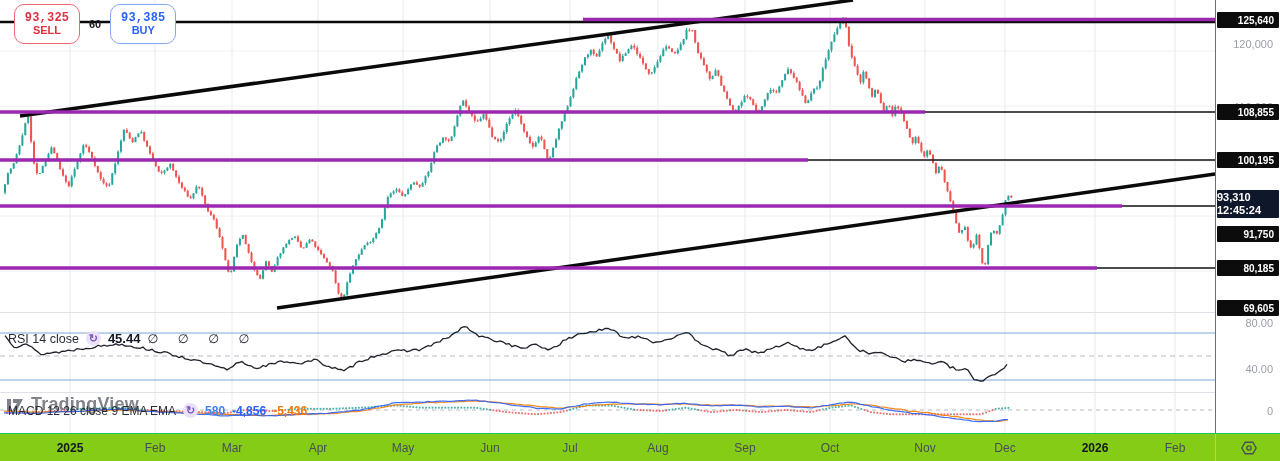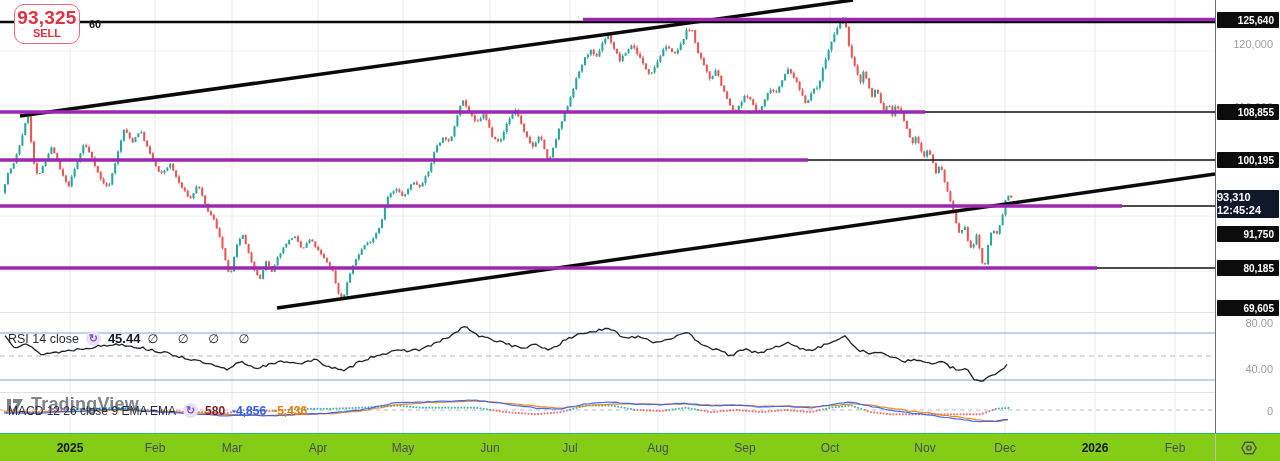--- a/index.html
+++ b/index.html
@@ -3,33 +3,33 @@
 <meta charset="utf-8">
 <style>
   html,body{margin:0;padding:0;background:#fff;font-family:"Liberation Sans",sans-serif;}
   #app{position:relative;width:1280px;height:461px;background:#fff;overflow:hidden;}
   #chart-svg{position:absolute;left:0;top:0;z-index:1;}
 
   .trade-widget{position:absolute;left:14px;top:4px;display:flex;align-items:center;gap:9px;z-index:30;}
   .tw-box{width:64px;height:38px;border-radius:10px;background:#fff;display:flex;flex-direction:column;align-items:center;justify-content:center;line-height:1.08;cursor:pointer;}
   .tw-box.sell{border:1.5px solid #ef6a74;color:#e03140;}
   .tw-box.buy{border:1.5px solid #86a6f2;color:#2962ff;}
-  .tw-price{font-size:19px;font-weight:bold;letter-spacing:.2px;}
+  .tw-price{font-size:12px;font-weight:bold;letter-spacing:.2px;font-family:Liberation Mono, monospace;}
   .tw-side{font-size:11px;font-weight:bold;}
   .tw-spread{font-size:11px;font-weight:bold;color:#131722;}
 
   .ind-row{position:absolute;display:flex;align-items:center;gap:7px;color:#2a2e39;z-index:21;}
   .rsi-row{left:8px;top:331px;font-size:12.5px;}
   .macd-row{left:8px;top:403px;font-size:12px;}
   .ind-title{color:#2a2e39;}
   .rsi-value{font-weight:bold;color:#131722;font-size:13px;}
   .zeros{letter-spacing:8px;font-size:12.5px;color:#2a2e39;}
   .refresh-btn{width:15px;height:15px;border-radius:50%;background:#e9e1f8;color:#7e57c2;font-size:11px;font-weight:bold;display:flex;align-items:center;justify-content:center;cursor:pointer;}
   .macd-val{font-weight:bold;}
-  .macd-val.hist{color:#7f1d1d;}
+  .macd-val.hist{color:#3b82f6;}
   .macd-val.m{color:#2962ff;}
   .macd-val.s{color:#f57c00;}
 
   .watermark{position:absolute;left:6px;top:394px;display:flex;align-items:center;gap:5px;z-index:20;opacity:.6;}
   .wm-text{font-size:18px;font-weight:bold;color:#2e323d;letter-spacing:.2px;}
 
   .paxis{position:absolute;left:1215px;top:0;width:65px;height:433px;background:#fff;border-left:1px solid #6a6e78;z-index:15;box-sizing:border-box;}
   .pbadge{position:absolute;left:1px;width:62px;height:16px;background:#0c0c0c;color:#fff;font-size:10px;font-weight:bold;display:flex;align-items:center;justify-content:flex-end;padding-right:5px;box-sizing:border-box;border-radius:1px;}
   .pgray{position:absolute;left:1px;width:60px;height:13px;color:#9a9ea8;font-size:11px;display:flex;align-items:center;justify-content:flex-end;padding-right:4px;box-sizing:border-box;}
   .pteal{position:absolute;left:1px;width:62px;background:#0f172a;color:#fff;font-size:11px;font-weight:bold;padding:1px 5px 1px 0;box-sizing:border-box;border-radius:1px;line-height:13px;}
@@ -1117,20 +1117,24 @@
         <line x1="1097" y1="268" x2="1216" y2="268" stroke="#111" stroke-width="1.5"></line>
       </g>
     </svg>
 
   <div class="trade-widget">
     <div class="tw-box sell">
       <div class="tw-price">93,325</div>
       <div class="tw-side">SELL</div>
     </div>
     <div class="tw-spread">60</div>
+    <div class="tw-box buy">
+      <div class="tw-price">93,385</div>
+      <div class="tw-side">BUY</div>
+    </div>
   </div>
 
   <div class="ind-row rsi-row">
     <span class="ind-title">RSI 14 close</span>
     <span class="refresh-btn">↻</span>
     <span class="rsi-value">45.44</span>
     <span class="zeros">∅ ∅ ∅ ∅</span>
   </div>
 
   <div class="watermark">

